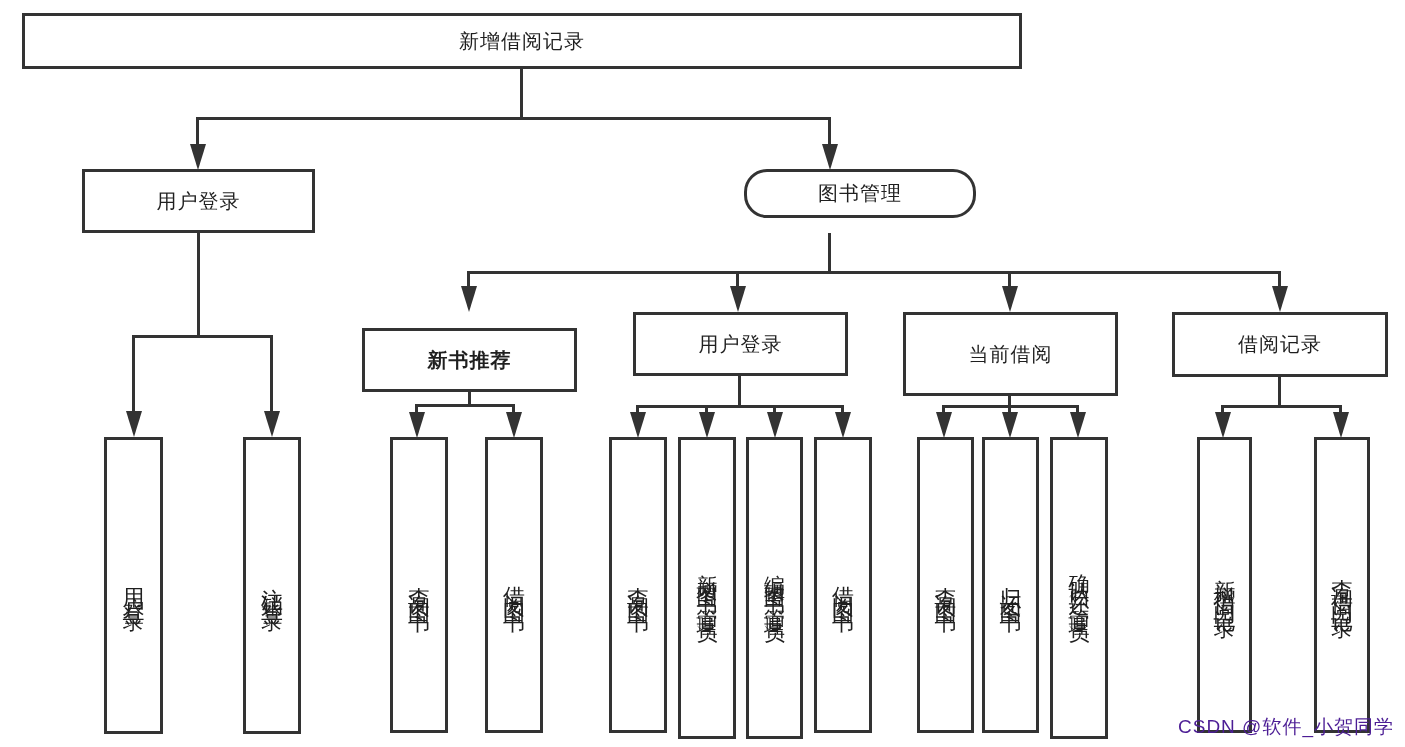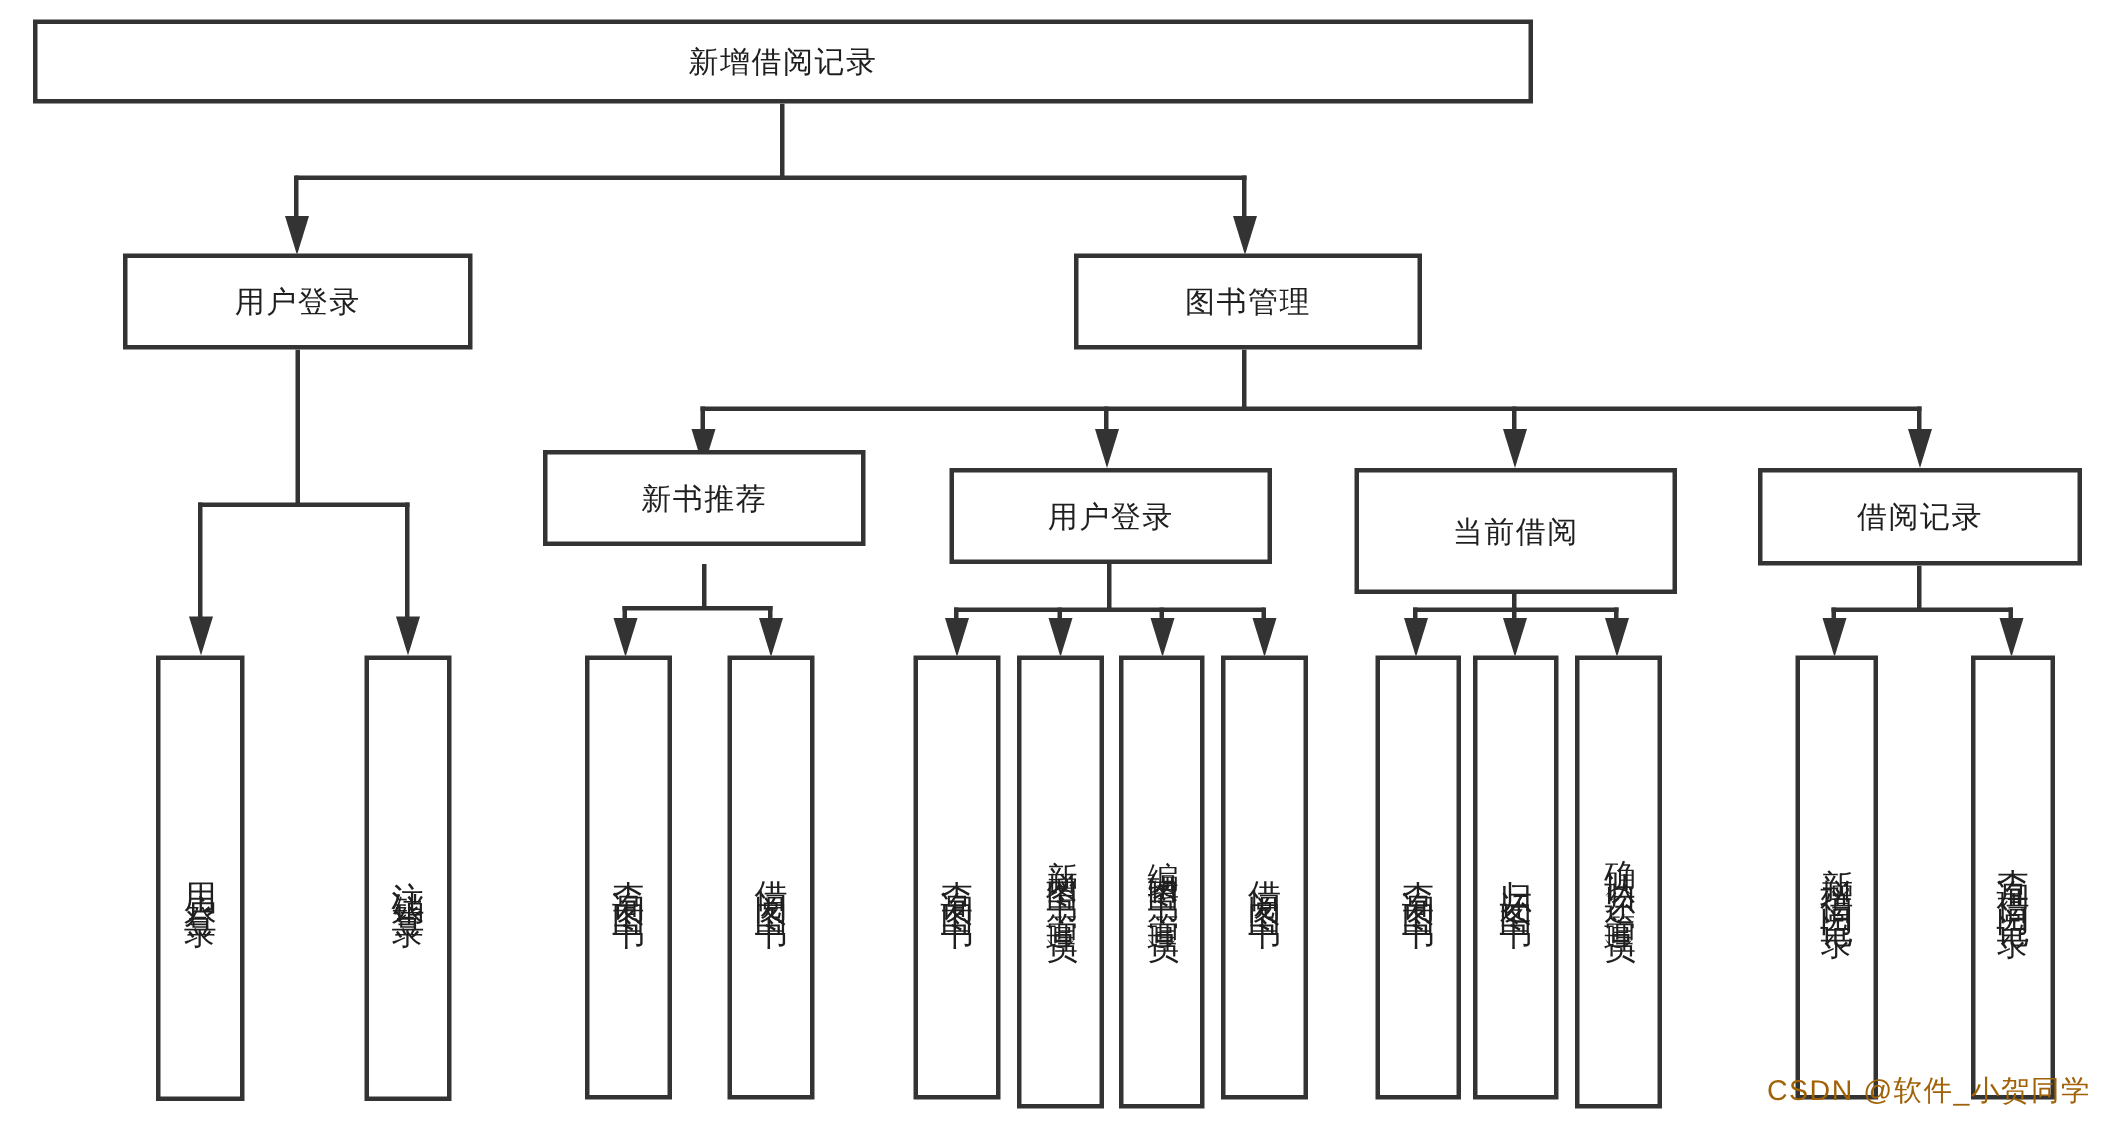--- a/index.html
+++ b/index.html
@@ -21,59 +21,59 @@
   .leaf.tall{font-size:21px;letter-spacing:7px;}
   .v{position:absolute;width:3px;background:#333333;z-index:1;}
   .h{position:absolute;height:3px;background:#333333;z-index:1;}
   .ah{
     position:absolute;width:0;height:0;z-index:1;
     border-left:8px solid transparent;border-right:8px solid transparent;
     border-top:26px solid #333333;
   }
   .watermark{
     position:absolute;left:1178px;top:714px;z-index:5;
-    font-size:19px;color:#a16207;letter-spacing:1px;white-space:nowrap;
+    font-size:19px;color:#4c1d95;letter-spacing:1px;white-space:nowrap;
   }
 </style>
 </head>
 <body>
 
 <div class="canvas">
 
   <div class="node" style="left:22px;top:13px;width:1000px;height:56px;">新增借阅记录</div>
 
   <div class="v" style="left:520px;top:69px;height:49px;"></div>
   <div class="h" style="left:197px;top:117px;width:634px;"></div>
   <div class="v" style="left:196px;top:117px;height:30px;"></div>
   <div class="v" style="left:828px;top:117px;height:30px;"></div>
   <div class="ah" style="left:190px;top:144px;"></div>
   <div class="ah" style="left:822px;top:144px;"></div>
 
   <div class="node" style="left:82px;top:169px;width:233px;height:64px;">用户登录</div>
-  <div class="node" style="left:716px;top:169px;width:232px;height:64px;">图书管理</div>
+  <div class="node" style="left:744px;top:169px;width:232px;height:49px;border-radius:23px;">图书管理</div>
 
   <div class="v" style="left:197px;top:233px;height:104px;"></div>
   <div class="h" style="left:132px;top:335px;width:141px;"></div>
   <div class="v" style="left:132px;top:335px;height:78px;"></div>
   <div class="v" style="left:270px;top:335px;height:78px;"></div>
   <div class="ah" style="left:126px;top:411px;"></div>
   <div class="ah" style="left:264px;top:411px;"></div>
 
   <div class="v" style="left:828px;top:233px;height:40px;"></div>
   <div class="h" style="left:467px;top:271px;width:814px;"></div>
   <div class="v" style="left:467px;top:271px;height:16px;"></div>
   <div class="v" style="left:736px;top:271px;height:16px;"></div>
   <div class="v" style="left:1008px;top:271px;height:16px;"></div>
   <div class="v" style="left:1278px;top:271px;height:16px;"></div>
   <div class="ah" style="left:461px;top:286px;"></div>
   <div class="ah" style="left:730px;top:286px;"></div>
   <div class="ah" style="left:1002px;top:286px;"></div>
   <div class="ah" style="left:1272px;top:286px;"></div>
 
-  <div class="node" style="left:362px;top:300px;width:215px;height:64px;">新书推荐</div>
+  <div class="node" style="left:362px;top:328px;width:215px;height:64px;font-weight:bold;">新书推荐</div>
   <div class="node" style="left:633px;top:312px;width:215px;height:64px;">用户登录</div>
   <div class="node" style="left:903px;top:312px;width:215px;height:84px;">当前借阅</div>
   <div class="node" style="left:1172px;top:312px;width:216px;height:65px;">借阅记录</div>
 
   <div class="v" style="left:468px;top:376px;height:30px;"></div>
   <div class="h" style="left:415px;top:404px;width:100px;"></div>
   <div class="v" style="left:415px;top:404px;height:10px;"></div>
   <div class="v" style="left:512px;top:404px;height:10px;"></div>
   <div class="ah" style="left:409px;top:412px;"></div>
   <div class="ah" style="left:506px;top:412px;"></div>

